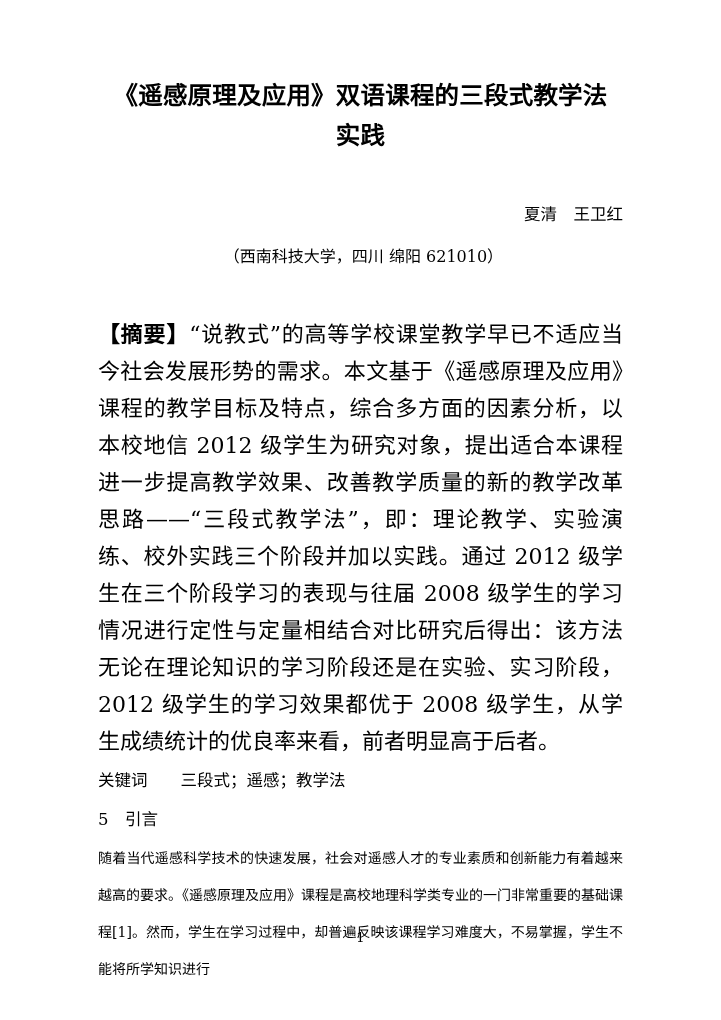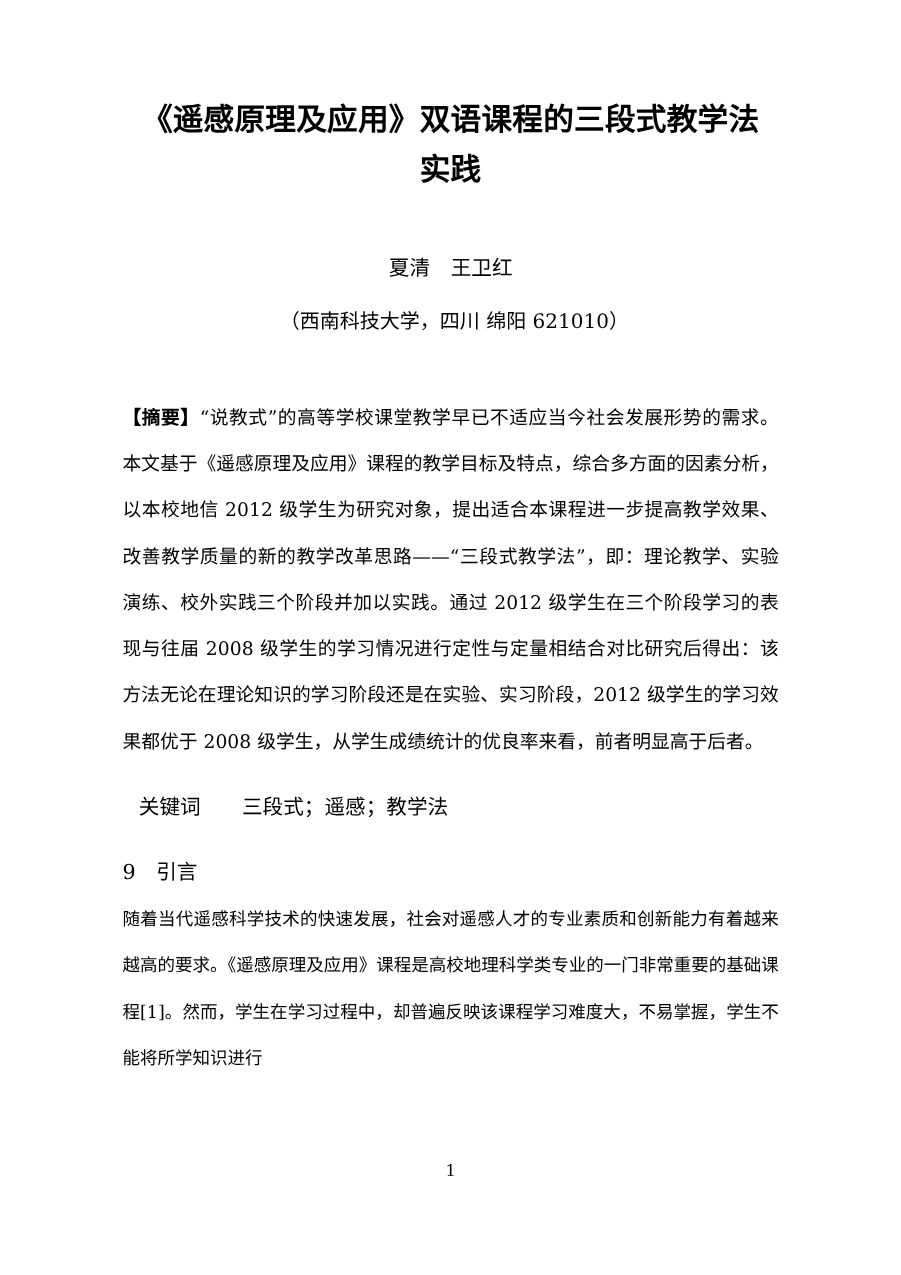--- a/index.html
+++ b/index.html
@@ -45,49 +45,49 @@
     letter-spacing: 0.2px;
     font-family: "DejaVu Serif", "Liberation Serif", serif;
   }
 
   
   .authors {
     margin: 0;
     padding-top: 44px;
     font-size: 16.5px;
     line-height: 30px;
-    text-align: center;
+    text-align: right;
     white-space: pre;
   }
   .affiliation {
     margin: 0;
     padding-top: 12px;
     padding-left: 6px;
     font-size: 16px;
     line-height: 30px;
     text-align: center;
     white-space: pre;
   }
 
   
   .abstract {
     margin: 0;
     padding-top: 44px;
-    font-size: 15px;
+    font-size: 22px;
     line-height: 37px;
     text-align: justify;
     text-justify: inter-ideograph;
     text-align-last: left;
   }
   .abstract-label {
     font-weight: bold;
   }
 
   .keywords {
-    margin: 13px;
+    margin: 0;
     padding-top: 2px;
     font-size: 16.5px;
     line-height: 37px;
     white-space: pre;
   }
 
   
   .section-heading {
     margin: 0;
     padding-top: 2px;
@@ -130,21 +130,21 @@
     <h1 class="doc-title">《遥感原理及应用》双语课程的三段式教学法实践</h1>
 
     <p class="authors">夏清　王卫红</p>
 
     <p class="affiliation">（西南科技大学，四川 绵阳 621010）</p>
 
     <p class="abstract"><span class="abstract-label">【摘要】</span><span>“说教式”的高等学校课堂教学早已不适应当今社会发展形势的需求。本文基于《遥感原理及应用》课程的教学目标及特点，综合多方面的因素分析，以本校地信 2012 级学生为研究对象，提出适合本课程进一步提高教学效果、改善教学质量的新的教学改革思路——“三段式教学法”，即：理论教学、实验演练、校外实践三个阶段并加以实践。通过 2012 级学生在三个阶段学习的表现与往届 2008 级学生的学习情况进行定性与定量相结合对比研究后得出：该方法无论在理论知识的学习阶段还是在实验、实习阶段，2012 级学生的学习效果都优于 2008 级学生，从学生成绩统计的优良率来看，前者明显高于后者。</span></p>
 
     <p class="keywords">关键词　　三段式；遥感；教学法</p>
 
-    <h2 class="section-heading">9　引言</h2>
+    <h2 class="section-heading">5　引言</h2>
 
     <p class="body-paragraph">随着当代遥感科学技术的快速发展，社会对遥感人才的专业素质和创新能力有着越来越高的要求。《遥感原理及应用》课程是高校地理科学类专业的一门非常重要的基础课程[1]。然而，学生在学习过程中，却普遍反映该课程学习难度大，不易掌握，学生不能将所学知识进行</p>
 
   </div>
 
   <div class="page-number">1</div>
 
 </div>
 
 </body></html>

